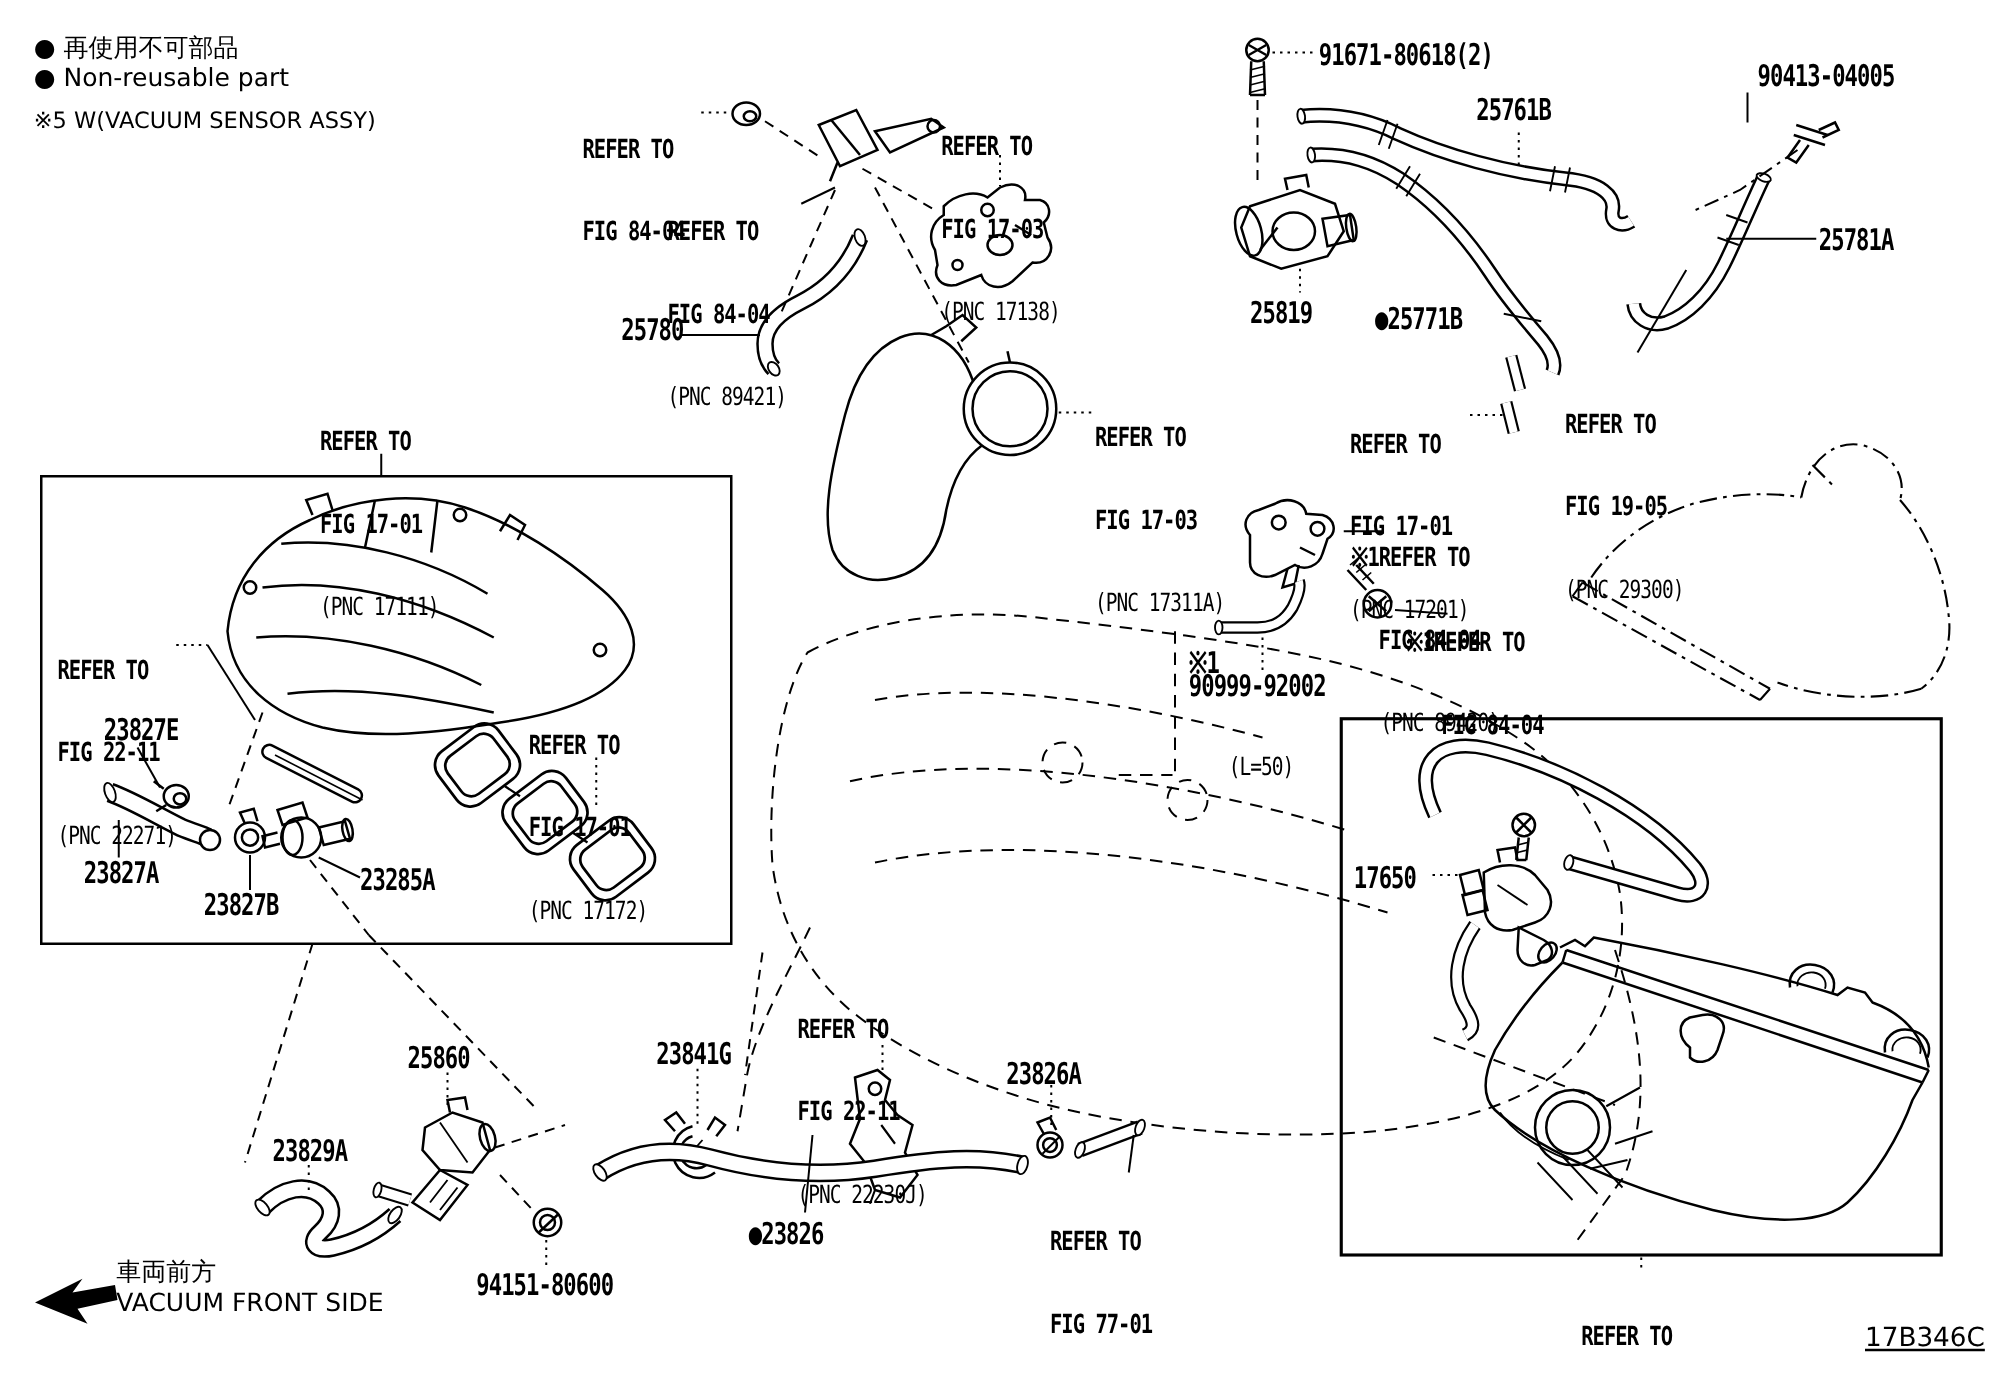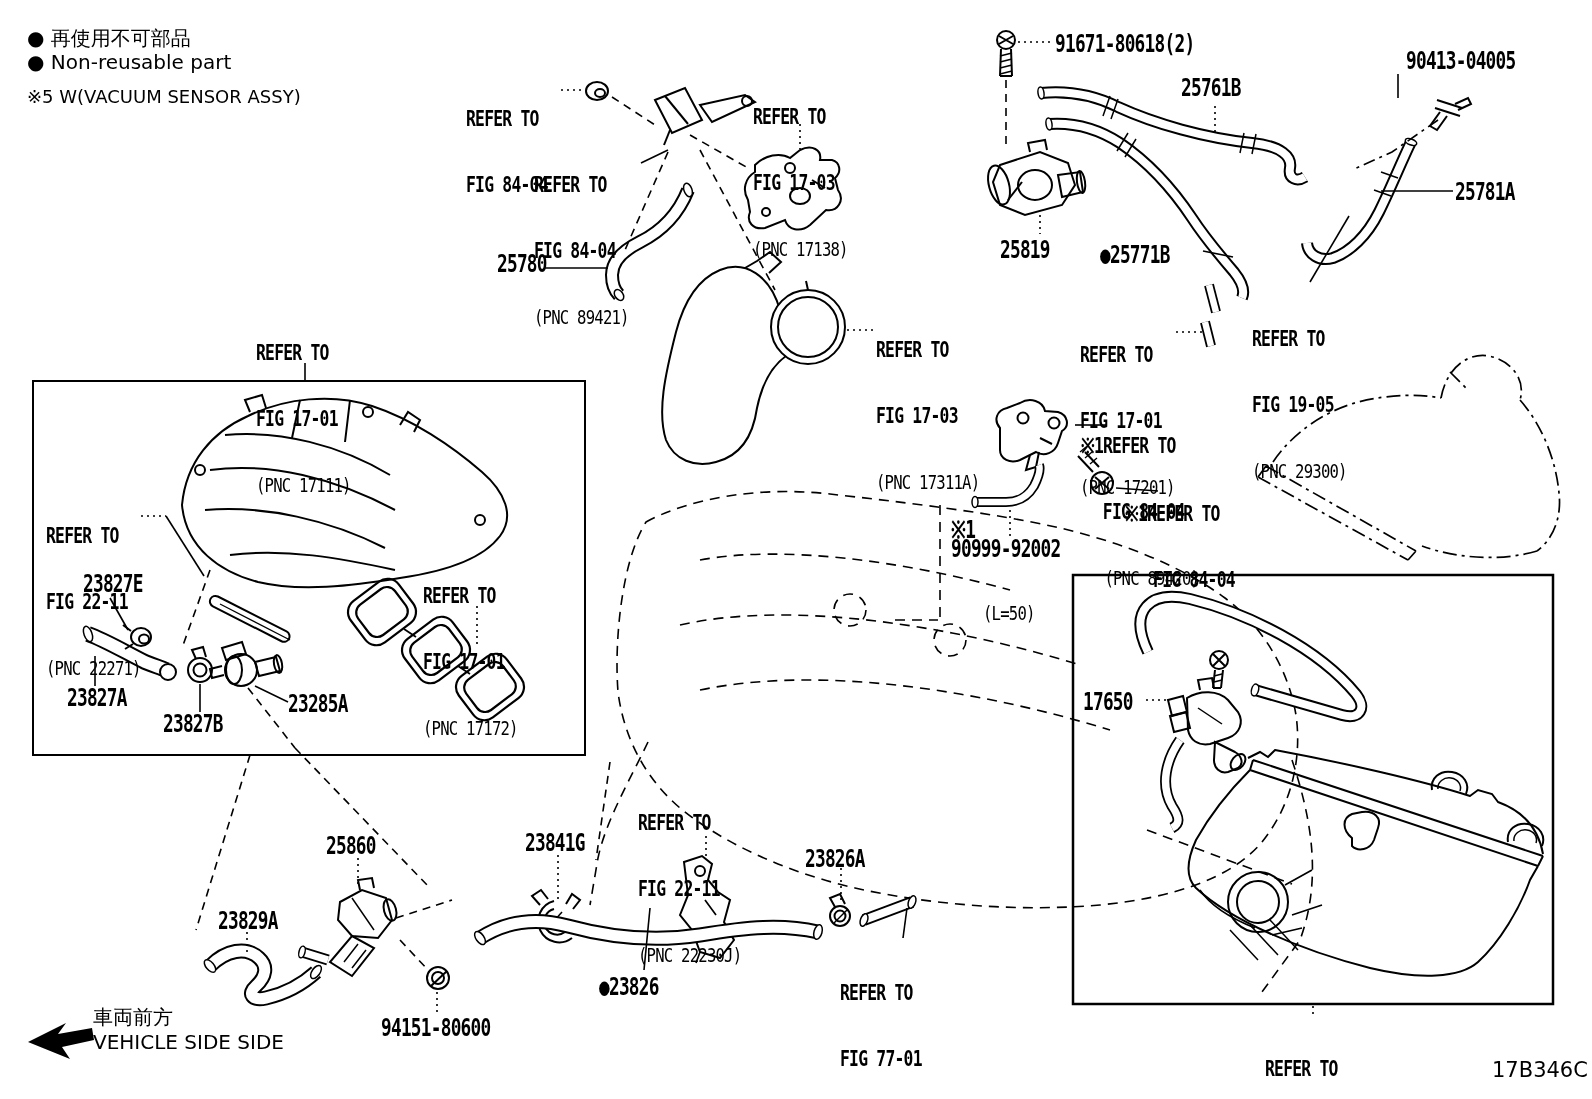--- a/index.html
+++ b/index.html
@@ -7,21 +7,21 @@
          font-family:"DejaVu Sans",sans-serif;color:#000;}
   #art{position:absolute;left:0;top:0;}
   .t{position:absolute;white-space:pre;color:#000;}
   .pn{font:bold 24px "DejaVu Sans Mono",monospace;letter-spacing:-1px;
       transform:scaleX(.74);transform-origin:0 0;}
   .ref{font:bold 21px "DejaVu Sans Mono",monospace;letter-spacing:-1px;line-height:22px;
        transform:scaleX(.78);transform-origin:0 0;}
   .ref .pnc{font-weight:normal;font-size:20px;}
   .sans{font:20px "DejaVu Sans",sans-serif;}
   .sans-sm{font:18px "DejaVu Sans",sans-serif;}
-  .code{font:21px "DejaVu Sans",sans-serif;}
+  .code{font:21px "DejaVu Sans",sans-serif;text-decoration:underline;}
   .ind1{margin-left:28px;}
   .ind2{margin-left:30px;}
   .ind3{margin-left:36px;}
 </style>
 </head>
 <body>
 
 <div id="stage">
 
   <svg id="art" width="1592" height="1099" viewBox="0 0 1592 1099">
@@ -487,16 +487,16 @@
     
   </div>
 
   <div class="t ref" style="left:1265px;top:1014px">
     <div>REFER TO</div>
     
     
   </div>
 
   <div class="t sans" style="left:93px;top:1004px">車両前方</div>
-  <div class="t sans" style="left:93px;top:1030px">VEHICLE SIDE SIDE</div>
+  <div class="t sans" style="left:93px;top:1030px">VACUUM FRONT SIDE</div>
   <div class="t code" style="left:1492px;top:1058px">17B346C</div>
 
 </div>
 
 </body></html>

